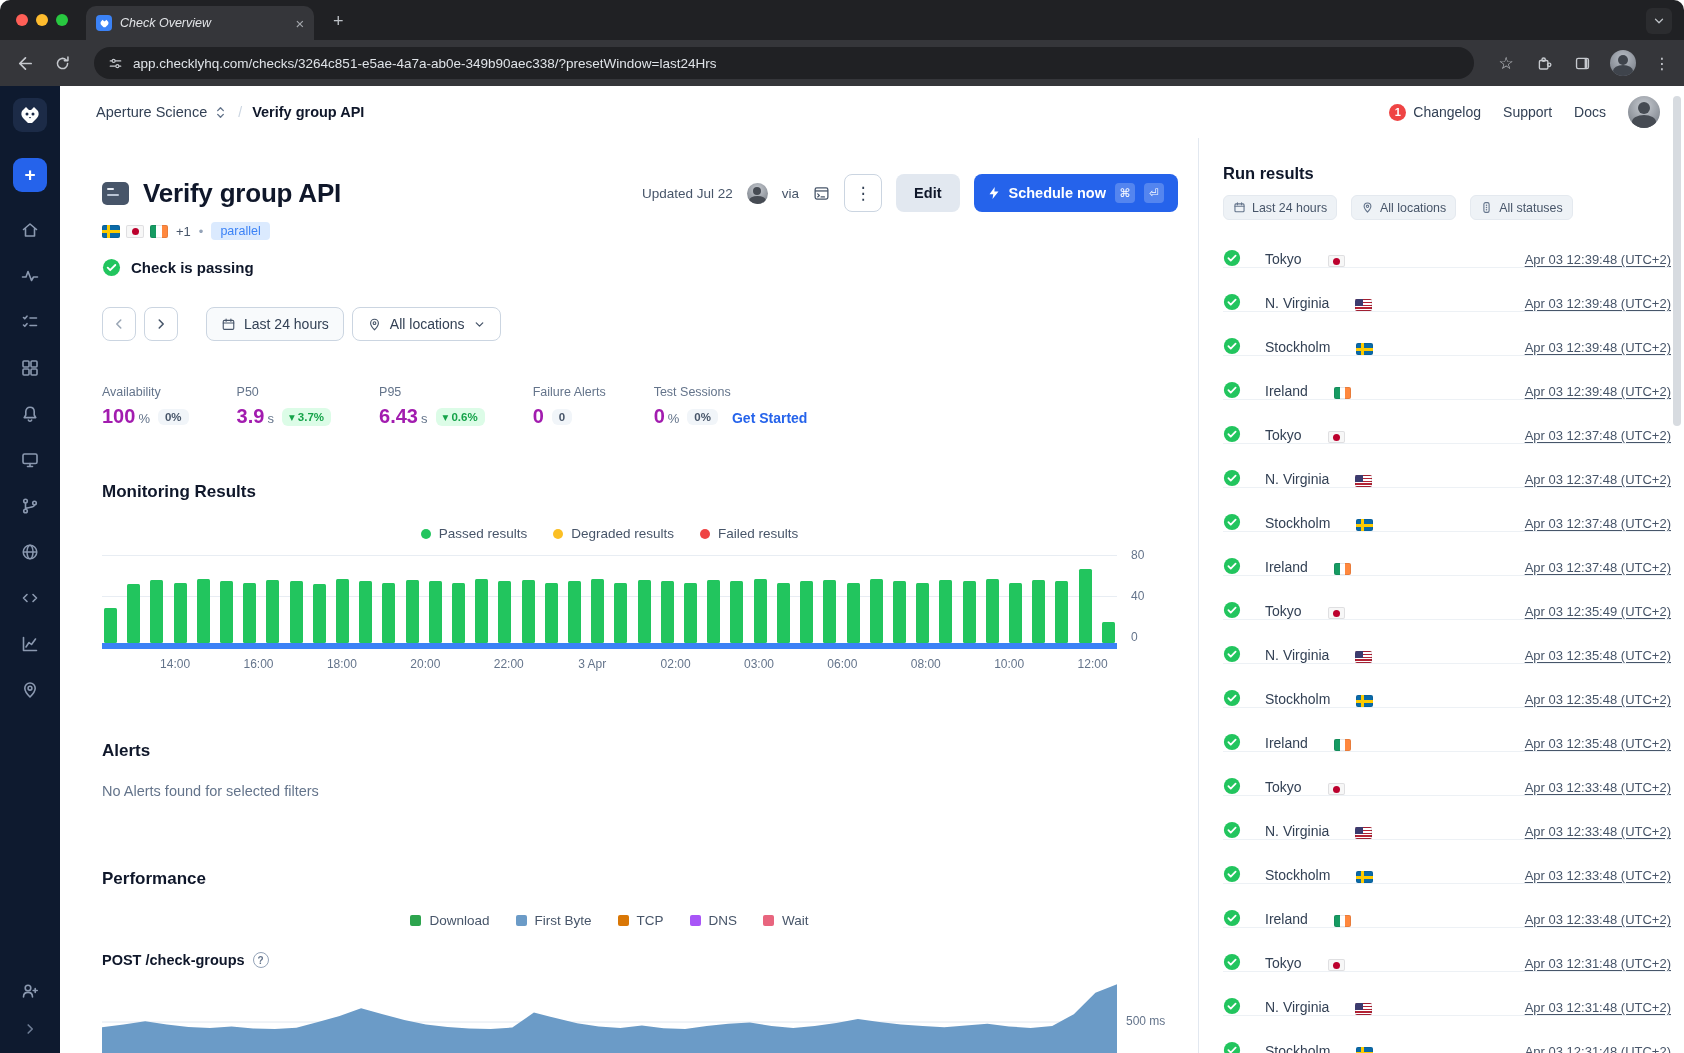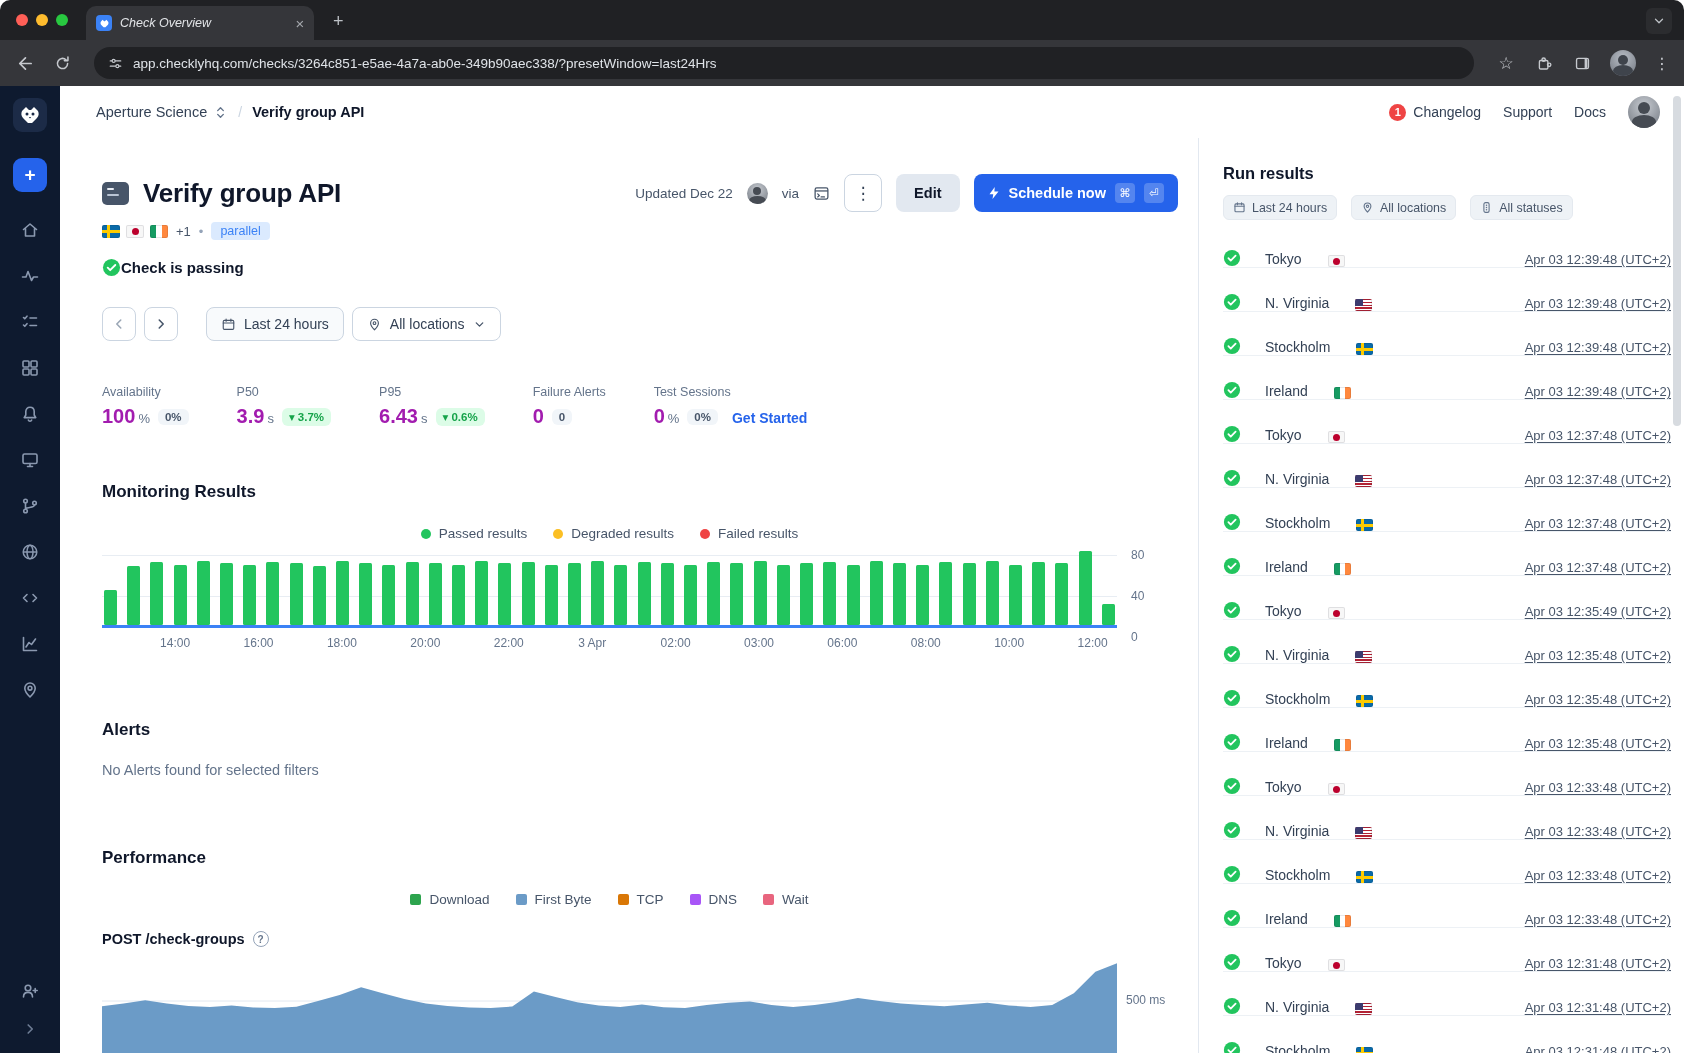--- a/index.html
+++ b/index.html
@@ -78,21 +78,21 @@
   .flag-se::after { content:""; position:absolute; top:0; bottom:0; left:5px; width:3px; background:#fecb00; }
   .flag-jp { background:#f7f7f7; }
   .flag-jp::before { content:""; position:absolute; left:50%; top:50%; width:7px; height:7px; margin:-3.5px 0 0 -3.5px; border-radius:50%; background:#bc002d; }
   .flag-ie { background:linear-gradient(90deg,#169b62 0 33%,#fff 33% 67%,#ff883e 67%); }
   .flag-us { background:repeating-linear-gradient(180deg,#b22234 0 1.4px,#fff 1.4px 2.8px); }
   .flag-us::before { content:""; position:absolute; left:0; top:0; width:8px; height:6.5px; background:#3c3b6e; }
   .more-loc { font-size:13px; color:#475569; }
   .dot-sep { color:#94a3b8; font-size:13px; }
   .parallel-badge { background:#dbeafe; color:#3b82f6; font-size:12.5px; font-weight:500; border-radius:4px; padding:2px 9px; }
 
-  .status-row { display:flex; align-items:center; margin-top:18px; }
+  .status-row { display:flex; align-items:center; gap:10px; margin-top:18px; }
   .status-text { font-size:15px; font-weight:600; color:#0f172a; }
 
   .controls-row { display:flex; align-items:center; margin-top:30px; gap:8px; }
   .pager-btn { width:34px; height:34px; border:1px solid #cbd5e1; border-radius:8px; background:#fff; display:grid; place-items:center; }
   .chip { height:34px; border:1px solid #cbd5e1; border-radius:8px; background:#fff; display:flex; align-items:center; gap:8px; padding:0 14px; font-size:14px; color:#334155; }
   .chip.filled { background:#f8fafc; }
   .gap20 { width:12px; }
 
   
   .stats-row { display:flex; gap:48px; margin-top:44px; }
@@ -107,21 +107,21 @@
   
   h2.sec { font-size:17px; font-weight:700; color:#0f172a; }
   .sec-monitoring { margin-top:54px; }
   .legend { width:1015px; display:flex; justify-content:center; gap:26px; margin-top:24px; }
   .legend-item { display:flex; align-items:center; gap:8px; }
   .swatch { display:inline-block; flex:none; }
   .swatch.round { width:10px; height:10px; border-radius:50%; }
   .swatch.square { width:11px; height:11px; border-radius:2px; }
   .legend-label { font-size:13.5px; color:#475569; }
 
-  .mon-chart { position:relative; width:1015px; height:73px; margin-top:14px; border-bottom:3px solid #3b82f6; }
+  .mon-chart { position:relative; width:1015px; height:94px; margin-top:14px; border-bottom:6px solid #3b82f6; }
   .gridline { position:absolute; left:0; right:0; height:1px; background:#e8edf3; }
   .bars { position:absolute; inset:0; display:flex; justify-content:space-between; align-items:flex-end; padding:0 2px; }
   .bar { width:13px; border-radius:1.5px; }
   .y-ticks { position:absolute; left:1029px; top:0; width:34px; height:82px; }
   .y-tick { position:absolute; transform:translateY(-50%); font-size:12px; color:#64748b; }
   .x-labels { position:relative; width:1015px; height:20px; margin-top:8px; }
   .x-label { position:absolute; transform:translateX(-50%); font-size:12px; color:#64748b; white-space:nowrap; }
 
   .sec-alerts { margin-top:64px; }
   .alerts-empty { margin-top:22px; font-size:14.5px; color:#64748b; }
@@ -331,21 +331,21 @@
       </div>
 
       <div class="body-row">
 
         <main class="main">
 
           <div class="title-row">
             <span class="check-type-ic"></span>
             <h1 class="check-title">Verify group API</h1>
             <div class="title-right">
-              <span class="updated-text">Updated Dec 22</span>
+              <span class="updated-text">Updated Jul 22</span>
               <span class="mini-avatar"></span>
               <span class="via-text">via</span>
               <svg viewBox="0 0 20 20" width="17" height="17">
                   <rect x="2.5" y="3.5" width="15" height="13" rx="2" fill="none" stroke="#475569" stroke-width="1.5"></rect>
                   <path d="M2.5 7 h15" stroke="#475569" stroke-width="1.5"></path>
                   <path d="M5.5 10.5 l2 1.8 -2 1.8 M9.5 14 h4" fill="none" stroke="#475569" stroke-width="1.4" stroke-linecap="round" stroke-linejoin="round"></path>
                 </svg>
               <button class="kebab-btn">⋮</button>
               <button class="edit-btn">Edit</button>
               <button class="schedule-btn">

